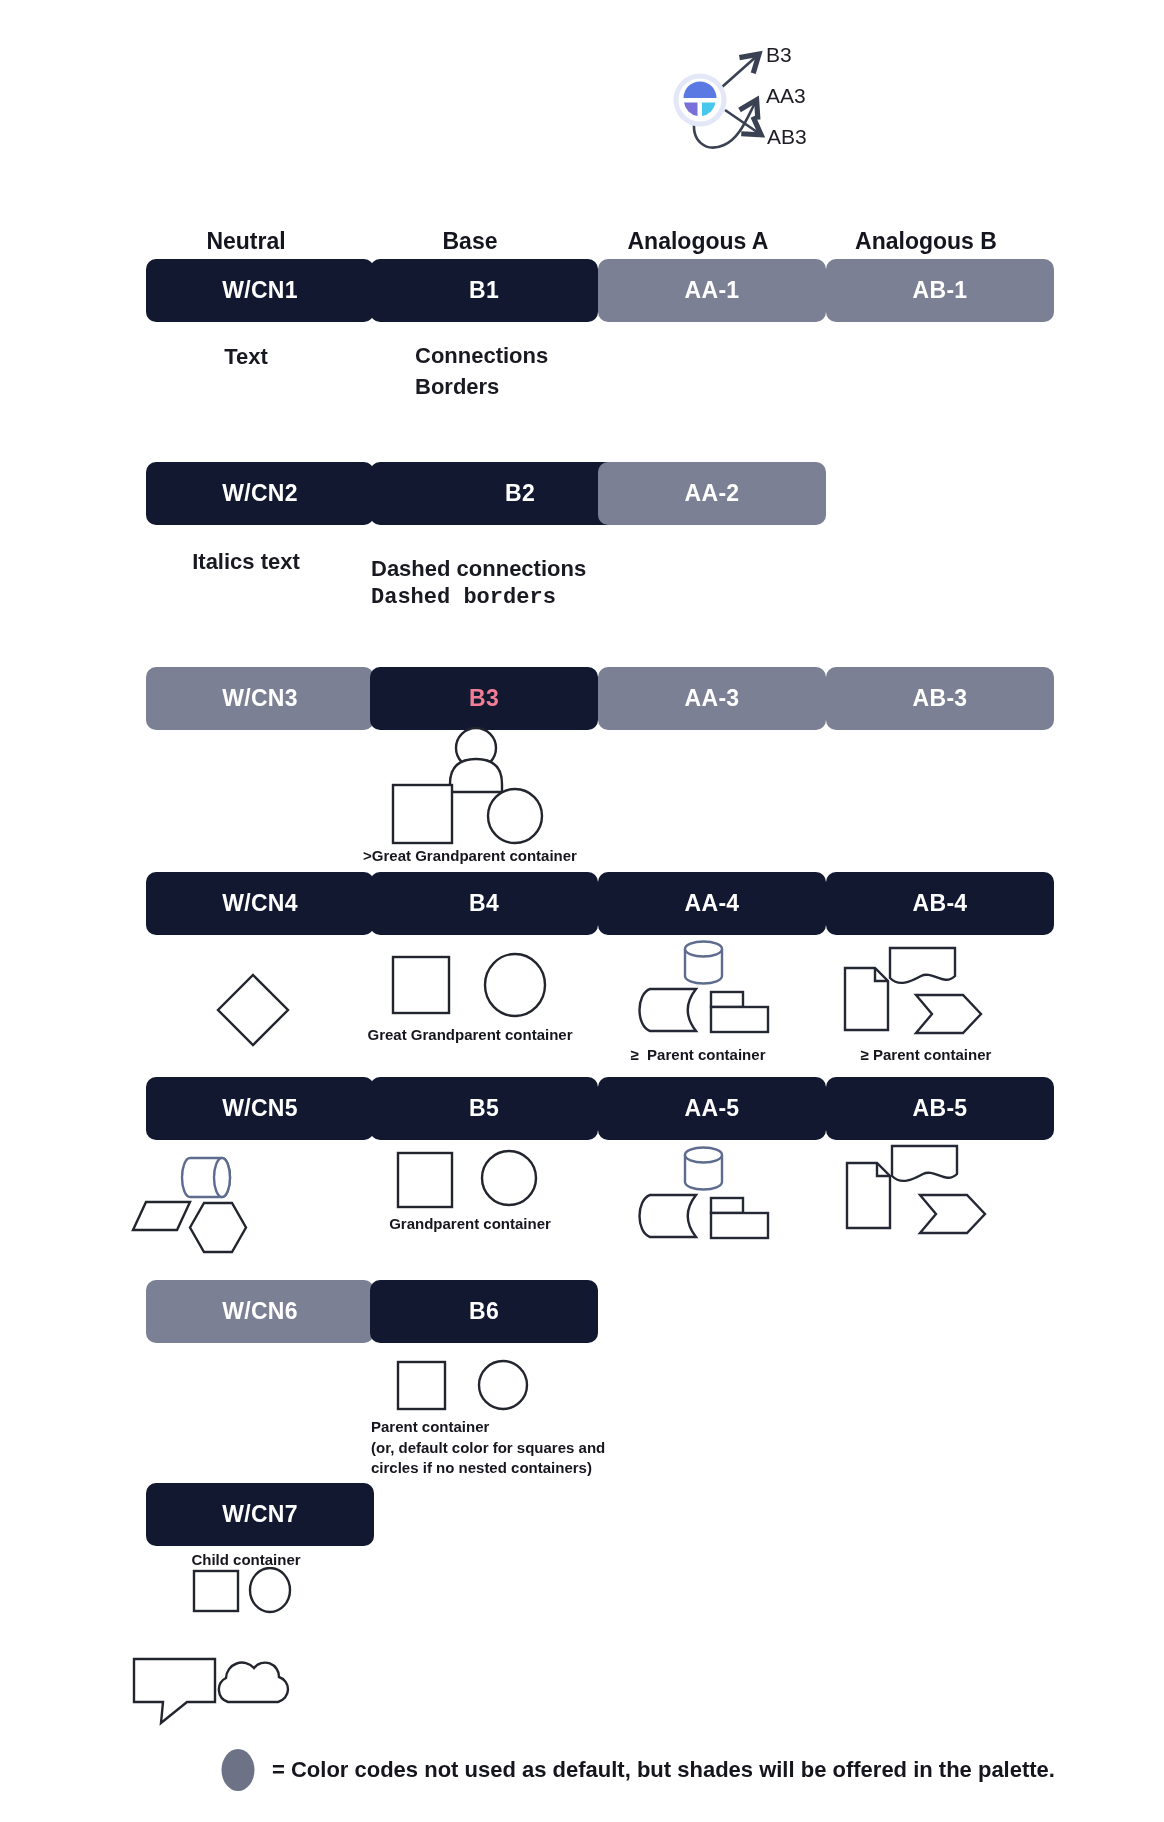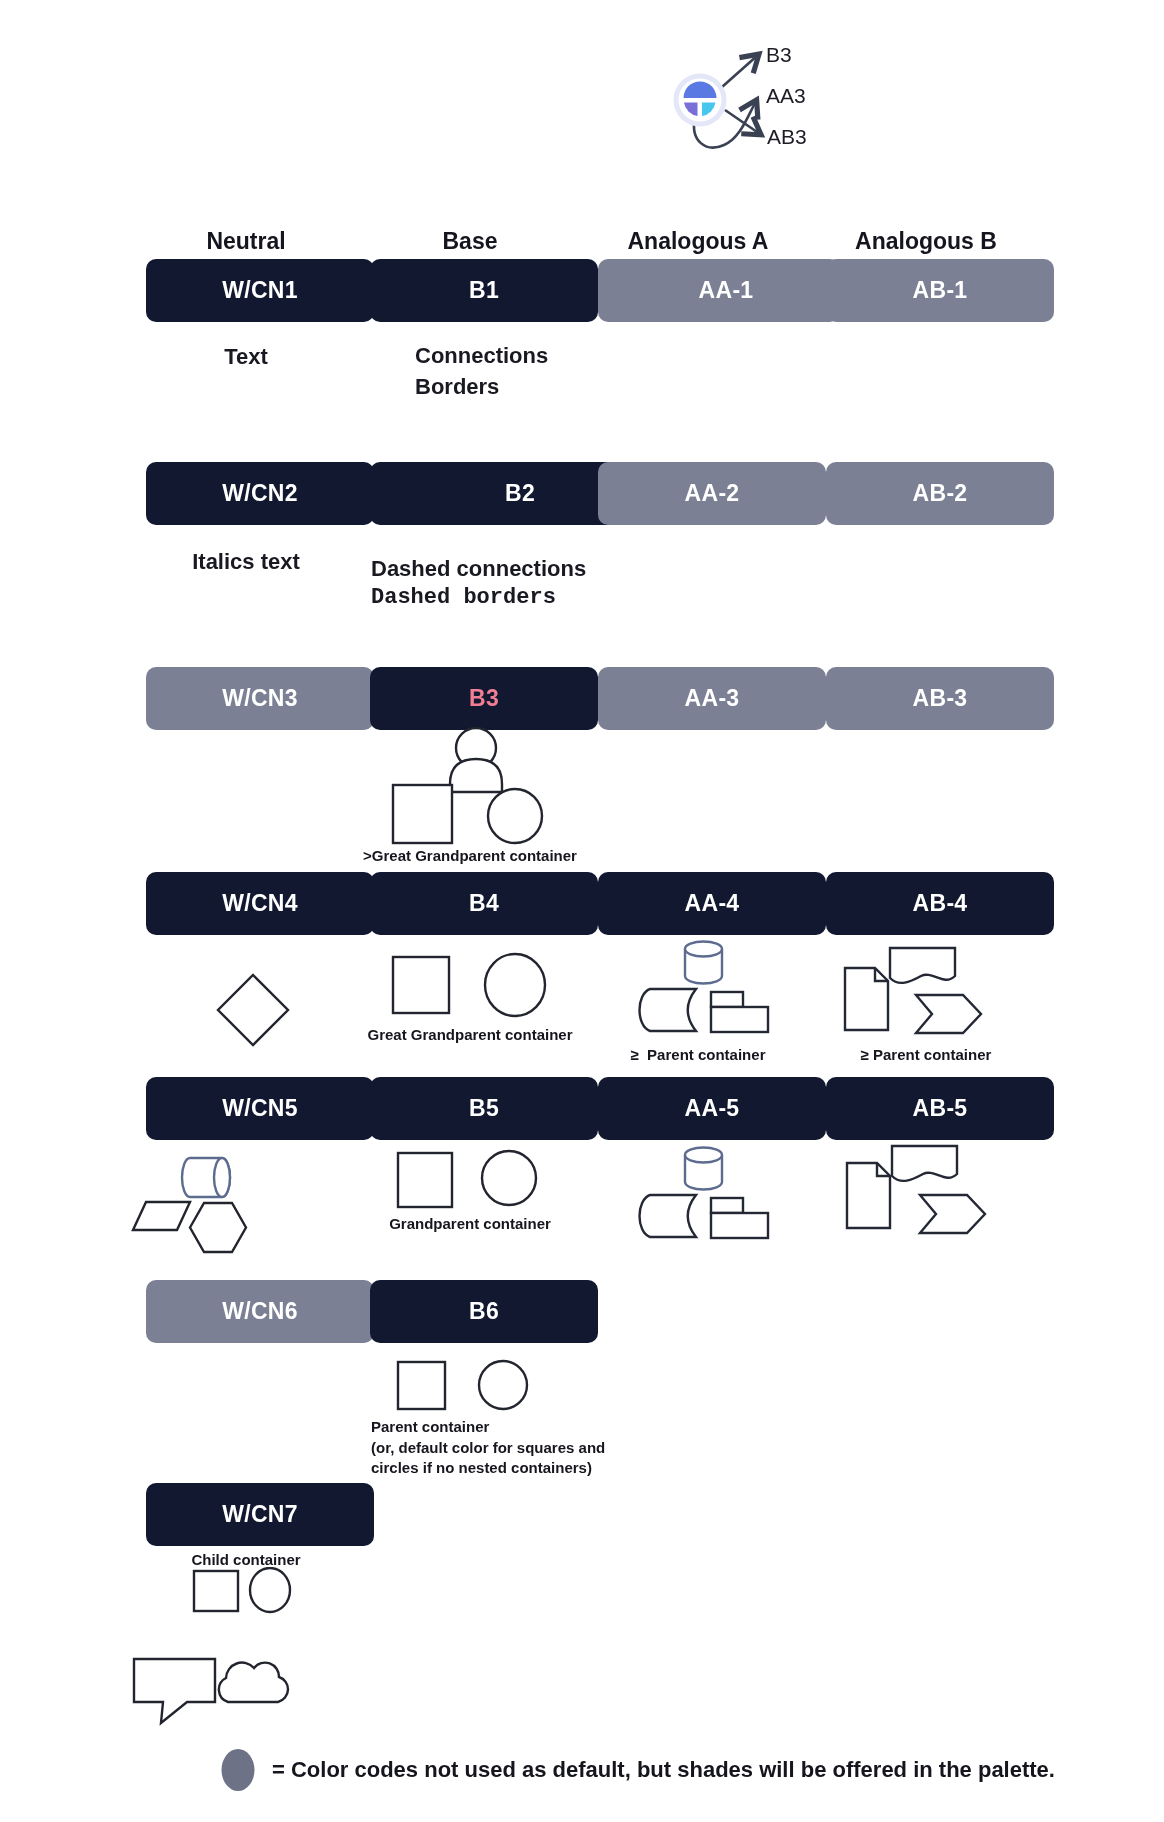--- a/index.html
+++ b/index.html
@@ -60,31 +60,30 @@
   <div class="dot-label" style="left:766px;top:84px;">AA3</div>
   <div class="dot-label" style="left:767px;top:125px;">AB3</div>
 
   <div class="col-header" style="left:146px;">Neutral</div>
   <div class="col-header" style="left:370px;">Base</div>
   <div class="col-header" style="left:598px;text-align:center;">Analogous A</div>
   <div class="col-header" style="left:826px;">Analogous B</div>
 
   <div class="sw dark" style="left:146px;top:259px;">W/CN1</div>
   <div class="sw dark" style="left:370px;top:259px;">B1</div>
-  <div class="sw gray" style="left:598px;top:259px;padding-left:14px;">AA-1</div>
+  <div class="sw gray" style="left:598px;top:259px;">AA-1</div>
   <div class="sw gray" style="left:826px;top:259px;">AB-1</div>
 
   <div class="note center" style="left:146px;top:344px;">Text</div>
   <div class="note" style="left:415px;top:343px;">Connections</div>
   <div class="note" style="left:415px;top:374px;">Borders</div>
 
   <div class="sw dark" style="left:146px;top:462px;">W/CN2</div>
   <div class="sw dark" style="left:370px;top:462px;padding-left:36px;">B2</div>
   <div class="sw gray" style="left:598px;top:462px;">AA-2</div>
-  <div class="sw gray" style="left:826px;top:462px;">AB-2</div>
 
   <div class="note center italic" style="left:146px;top:549px;">Italics text</div>
   <div class="note" style="left:371px;top:556px;">Dashed connections</div>
   <div class="note" style="left:371px;top:585px;font-family:Liberation Mono, monospace;">Dashed borders</div>
 
   <div class="sw gray" style="left:146px;top:667px;">W/CN3</div>
   <div class="sw dark pink" style="left:370px;top:667px;">B3</div>
   <div class="sw gray" style="left:598px;top:667px;">AA-3</div>
   <div class="sw gray" style="left:826px;top:667px;">AB-3</div>
 

